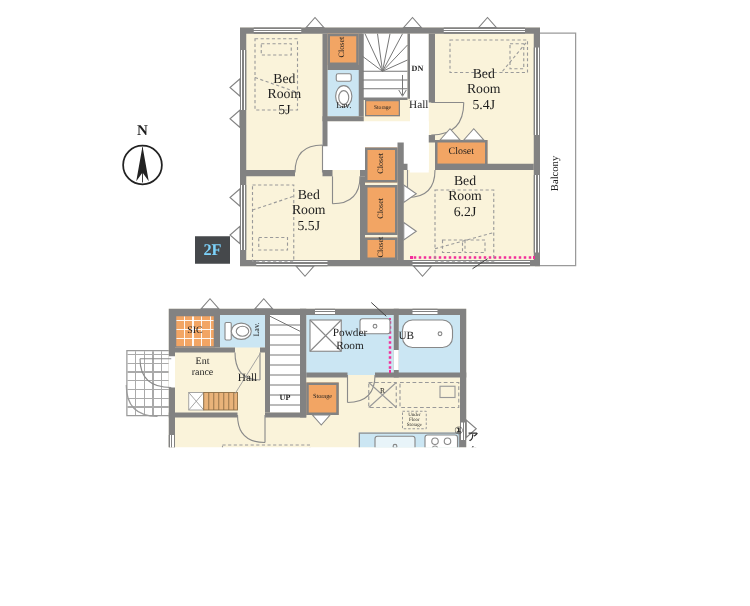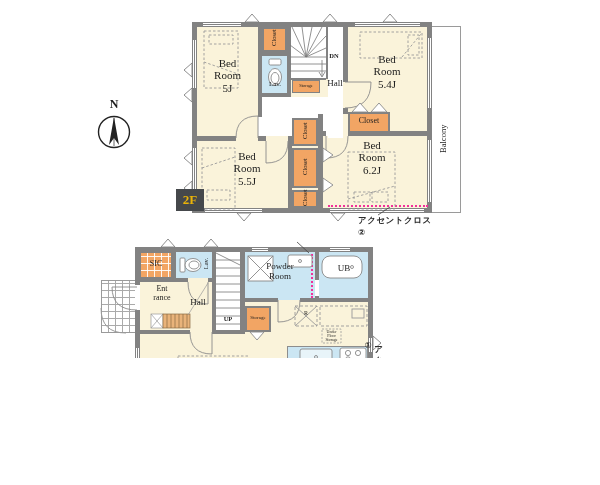--- a/index.html
+++ b/index.html
@@ -16,22 +16,22 @@
   .orangebox{position:absolute;background:var(--closet);border:2px solid var(--wall);box-sizing:border-box;}
   .bluebox{position:absolute;background:var(--wet);}
   .lbl{position:absolute;text-align:center;line-height:1.12;color:#1d1d1d;}
   .pre{white-space:pre-line;}
   .rot{transform:rotate(-90deg);transform-origin:center;}
   .vjp{writing-mode:vertical-rl;}
   .winh{position:absolute;height:5px;background:linear-gradient(to bottom,var(--wall) 0 1px,#fff 1px 2px,var(--wall) 2px 3px,#fff 3px 4px,var(--wall) 4px 5px);}
   .winv{position:absolute;width:5px;background:linear-gradient(to right,var(--wall) 0 1px,#fff 1px 2px,var(--wall) 2px 3px,#fff 3px 4px,var(--wall) 4px 5px);}
   .pinkh{position:absolute;height:0;border-top:2px dotted var(--accent-pink);}
   .pinkv{position:absolute;width:0;border-left:2px dotted var(--accent-pink);}
-  .tag{position:absolute;background:var(--tag-bg);color:#eab308;font-weight:bold;font-size:13px;
-       display:flex;align-items:center;justify-content:center;margin-left:20px;}
+  .tag{position:absolute;background:var(--tag-bg);color:#7dd3fc;font-weight:bold;font-size:13px;
+       display:flex;align-items:center;justify-content:center;}
   .accent{position:absolute;font-family:"Liberation Sans","DejaVu Sans",sans-serif;font-weight:bold;
           font-size:8.5px;color:#2a2a2a;letter-spacing:.5px;}
   .porch{position:absolute;background:
       repeating-linear-gradient(0deg,transparent 0 6px,#aaa 6px 7px),
       repeating-linear-gradient(90deg,transparent 0 6px,#aaa 6px 7px),#fff;
       border:1px solid #9a9a9a;box-sizing:border-box;}
   .sicgrid{background:
       repeating-linear-gradient(0deg,transparent 0 6px,rgba(255,255,255,.9) 6px 7px),
       repeating-linear-gradient(90deg,transparent 0 6px,rgba(255,255,255,.9) 6px 7px),var(--closet);}
   svg{position:absolute;left:0;top:0;pointer-events:none;}
@@ -306,28 +306,27 @@
   <div class="lbl rot" style="left:414px;top:134px;width:60px;font-size:8.5px;">Balcony</div>
 
   <div class="lbl" style="left:140px;top:260px;width:32px;font-size:8px;">SIC</div>
   <div class="lbl rot" style="left:191px;top:260px;width:30px;font-size:6.5px;">Lav.</div>
   <div class="lbl pre" style="left:142px;top:285px;width:40px;font-size:8px;">Ent
 rance</div>
   <div class="lbl" style="left:184px;top:297px;width:28px;font-size:9px;">Hall</div>
   <div class="lbl" style="left:218px;top:315px;width:20px;font-size:6.5px;font-weight:bold;">UP</div>
   <div class="lbl pre" style="left:250px;top:261px;width:60px;font-size:9px;">Powder
 Room</div>
-  <div class="lbl" style="left:330px;top:263px;width:28px;font-size:9px;">UB</div>
+  <div class="lbl" style="left:311px;top:263px;width:28px;font-size:9px;">UB</div>
   <div class="lbl" style="left:245px;top:315px;width:26px;font-size:5px;">Storage</div>
   <div class="lbl" style="left:300px;top:310px;width:12px;font-size:6px;">R</div>
   <div class="lbl pre" style="left:322px;top:330px;width:19px;font-size:4px;line-height:1.05;">Under
 Floor
 Storage</div>
   <div class="lbl rot" style="left:348px;top:386px;width:30px;font-size:4.5px;">Counter</div>
 
-  <div class="accent" style="left:358px;top:215px;width:80px;">アクセントクロス②</div>
   <div class="accent vjp" style="left:374px;top:340px;height:90px;width:11px;">アクセントクロス①</div>
 
   <div class="tag" style="left:156px;top:189px;width:28px;height:22px;">2F</div>
   <div class="tag" style="left:140px;top:432px;width:29px;height:24px;">1F</div>
   <div class="lbl" style="left:104px;top:98px;width:20px;font-size:12px;font-weight:bold;">N</div>
 
 </div>
 
 </body></html>

